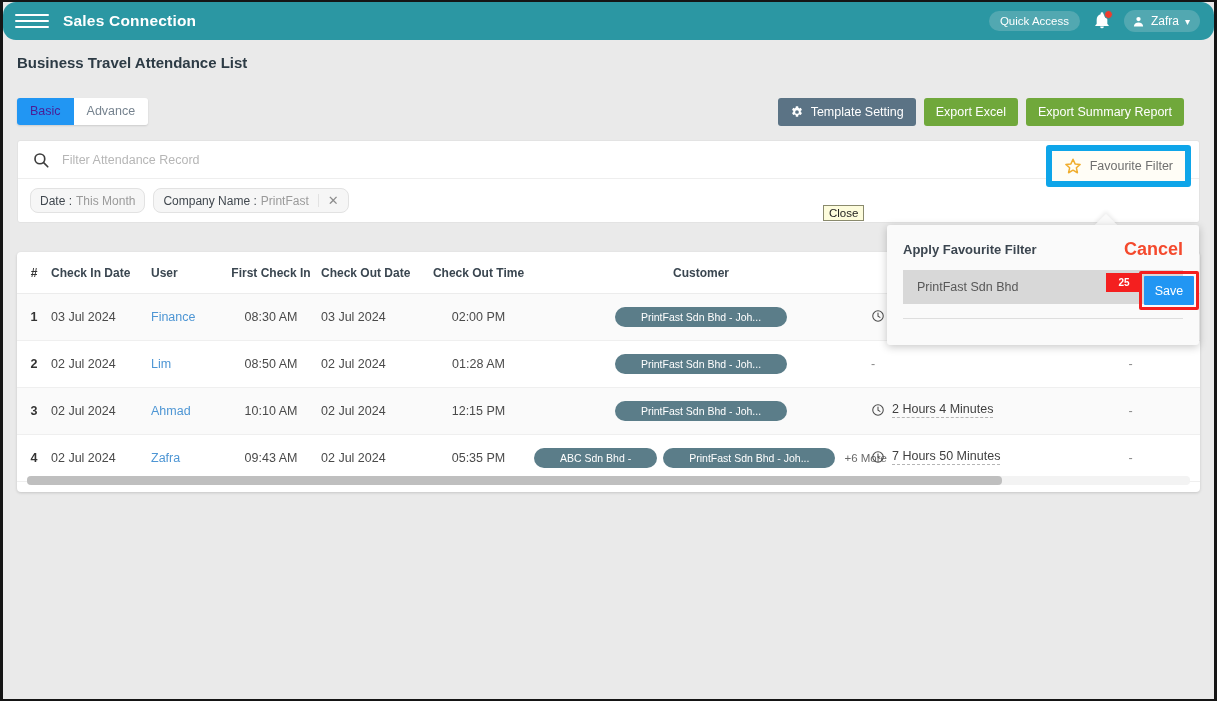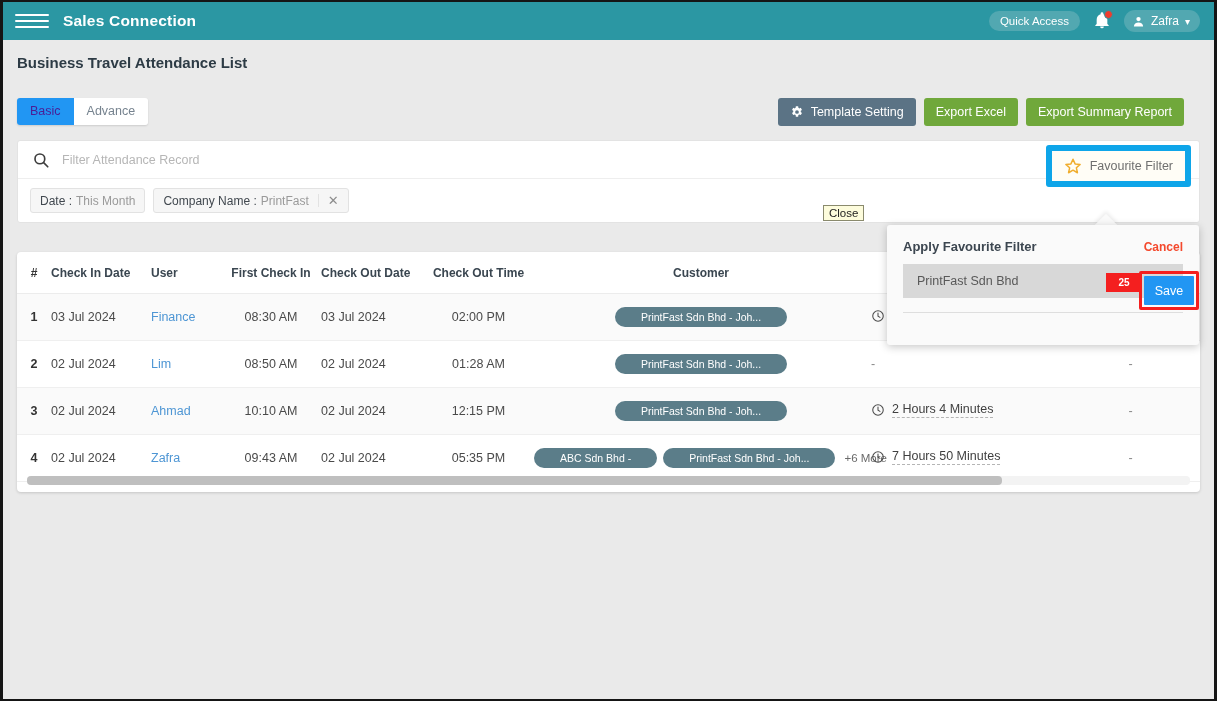--- a/index.html
+++ b/index.html
@@ -18,21 +18,21 @@
     border-top: 2px solid #151515;
     border-bottom: 2px solid #151515;
     overflow: hidden;
   }
 
   
   .navbar {
     position: absolute; left: 0; top: 0;
     width: 1211px; height: 38px;
     background: #2b97a3;
-    display: flex; align-items: center;
+    display: flex; align-items: center; border-radius: 13px;
   }
   .hamburger {
     width: 34px; margin-left: 12px;
     display: flex; flex-direction: column; gap: 4px; cursor: pointer;
   }
   .hamburger span { display: block; height: 2px; background: #fff; border-radius: 1px; }
   .brand {
     color: #ffffff; font-size: 15.5px; font-weight: bold;
     margin-left: 14px; letter-spacing: .2px;
   }
@@ -102,21 +102,21 @@
   .search-input::placeholder { color: #b6b6b6; }
   .fav-filter-btn {
     position: absolute; right: 8px; top: 4px;
     background: #fffdf6; border: 6px solid #0ea5e9; border-radius: 3px;
     font-size: 12.5px; color: #6f6f6f; padding: 6px 12px;
     display: flex; align-items: center; gap: 8px; cursor: pointer;
   }
   .chips-row { height: 43px; display: flex; align-items: center; padding-left: 12px; gap: 0; }
   .chip {
     display: inline-flex; align-items: center; border: 1px solid #e2e2e2;
-    background: #f6f6f6; border-radius: 3px; font-size: 12px; color: #41484f;
+    background: #f6f6f6; border-radius: 8px; font-size: 12px; color: #41484f;
     height: 25px; padding: 0 9px; margin-right: 8px;
   }
   .chip .v { color: #9a9a9a; margin-left: 4px; }
   .chip-x {
     border-left: 1px solid #e2e2e2; margin-left: 9px; padding-left: 9px;
     color: #8d8d8d; cursor: pointer; font-size: 13px; line-height: 1;
   }
 
   
   .table-card {
@@ -180,21 +180,21 @@
   .fav-pop-arrow {
     position: absolute; left: 1095px; top: 215px; width: 16px; height: 16px;
     background: #fafafa; transform: rotate(45deg);
     box-shadow: -2px -2px 4px rgba(0,0,0,.07); z-index: 39;
   }
   .fav-pop-head {
     display: flex; align-items: center; justify-content: space-between;
     padding: 14px 16px 10px 16px;
   }
   .fav-pop-title { font-size: 13px; font-weight: bold; color: #3c4650; }
-  .fav-cancel { font-size: 12px; font-weight: bold; color: #f4492d; cursor: pointer; }
+  .fav-cancel { font-size: 18px; font-weight: bold; color: #f4492d; cursor: pointer; }
   .fav-item {
     margin: 0 16px; height: 34px; background: #d8d8d8;
     display: flex; align-items: center; padding-left: 14px;
     font-size: 12.5px; color: #585858; cursor: pointer;
   }
   .fav-sep { margin: 14px 16px 0 16px; border-top: 1px solid #dedede; }
 
   
   .hl-box {
     position: absolute; left: 1136px; top: 269px; width: 60px; height: 39px;

